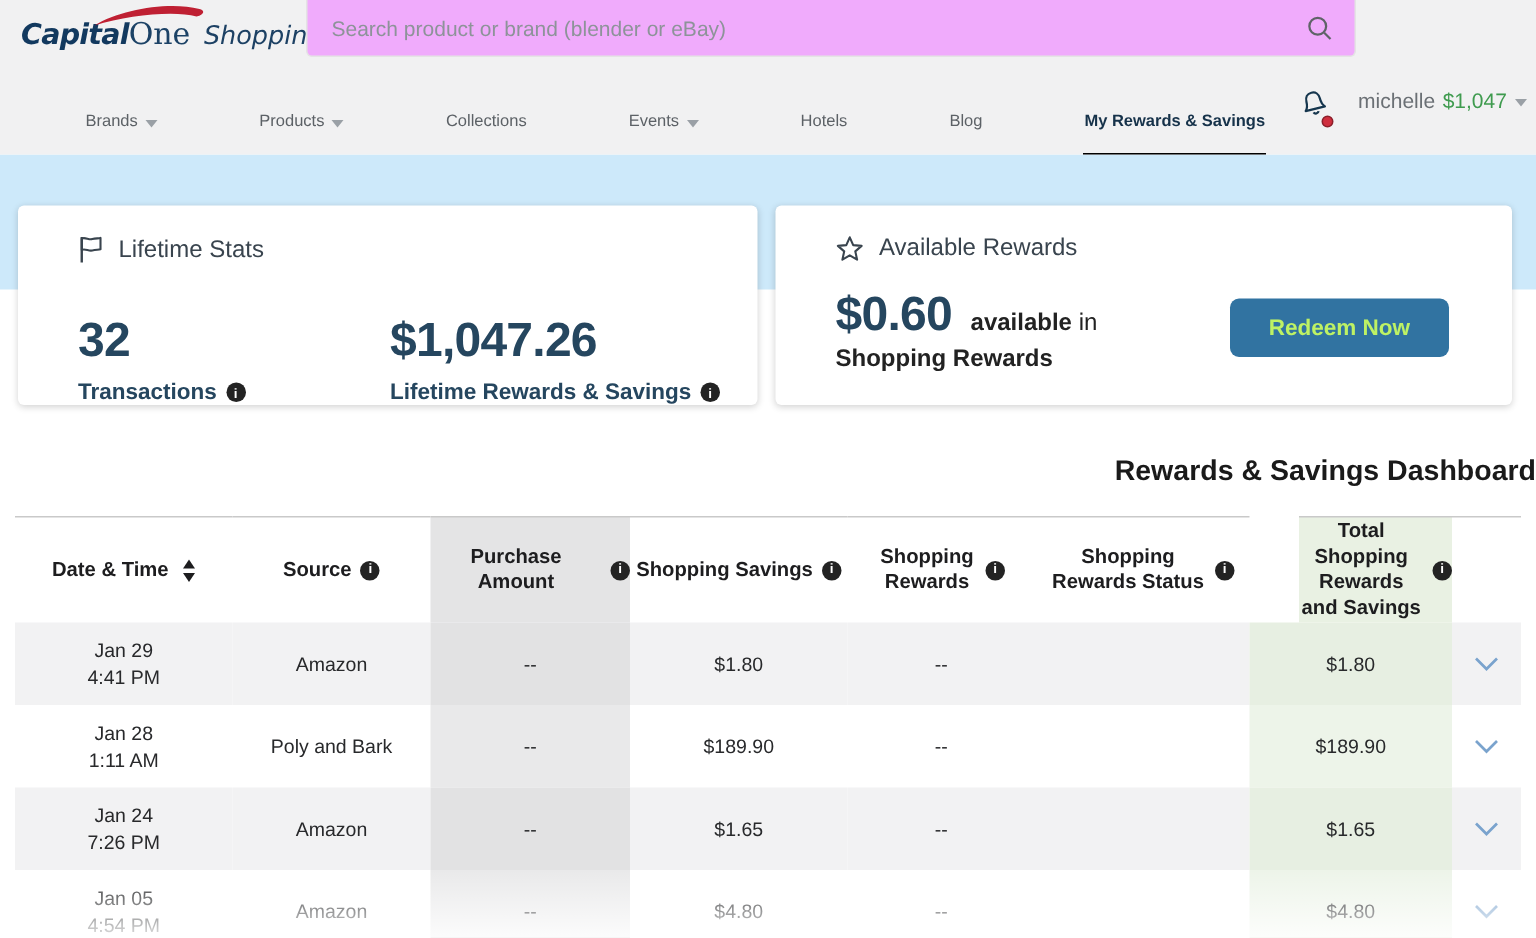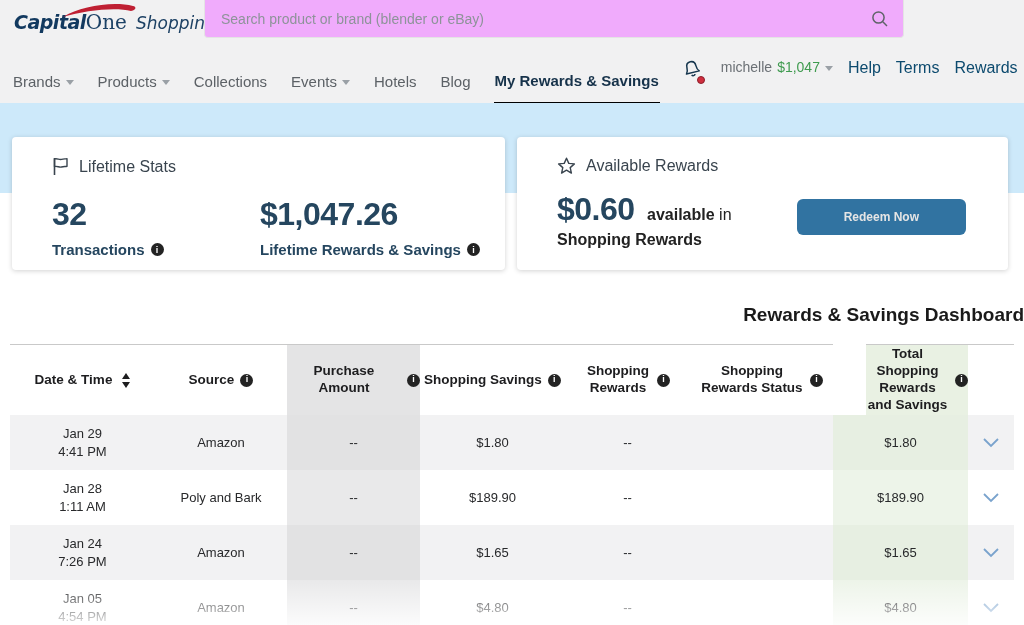--- a/index.html
+++ b/index.html
@@ -21,52 +21,52 @@
   .searchwrap input { width:100%; height:100%; border:none; outline:none; background:transparent;
                       padding:0 44px 0 16px; font-size:14px; color:#333;
                       font-family:"Liberation Sans", sans-serif; }
   .searchwrap input::placeholder { color:#8d9399; }
   .mag { position:absolute; right:14px; top:10px; cursor:pointer; }
 
   
   .navrow { position:absolute; left:0; right:0; bottom:0; height:44px;
             display:flex; align-items:stretch; padding:0 12px; }
   .navitem { display:flex; align-items:center; gap:5px; padding:0 1px; margin-right:22px;
-             font-size:15px; color:#5c6166; cursor:pointer; white-space:nowrap; }
+             font-size:11px; color:#5c6166; cursor:pointer; white-space:nowrap;margin-left:44px; }
   .navitem.active { color:#16324a; font-weight:bold; border-bottom:1px solid #000000; }
   .caret { width:0; height:0; border-left:4px solid transparent; border-right:4px solid transparent;
            border-top:5px solid #9aa0a6; margin-top:2px; }
   .navright { margin-left:auto; display:flex; align-items:flex-start; gap:15px; }
   .bell { position:relative; cursor:pointer; margin-right:4px; }
   .bell .dot { position:absolute; right:-3px; bottom:-1px; width:8px; height:8px;
                border-radius:50%; background:#cf2e3e; border:1.5px solid #8c1f2b; }
   .usermenu { display:flex; align-items:center; gap:5px; cursor:pointer; font-size:14px; }
   .username { color:#6b7075; }
   .userbal { color:#3f9b4f; }
   .navlink { font-size:16px; color:#0c4a6e; cursor:pointer; }
 
   
   .band { height:90px; background:#cde9fa; }
   .cards { display:flex; gap:12px; padding:0 16px 0 12px; margin-top:-56px;align-items:center; }
   .card { background:#fff; border-radius:4px; box-shadow:0 1px 5px rgba(0,0,0,0.18);
           height:133px; position:relative; padding:20px 20px 0 40px; }
   .card.lifetime { width:493px; }
   .card.available { width:491px; }
   .cardhead { display:flex; align-items:center; gap:10px; font-size:16px; color:#39444e; }
-  .statrow { display:flex; margin-top:20px; }
+  .statrow { display:flex; margin-top:32px; }
   .stat { min-width:208px; }
   .bignum { font-size:32px; font-weight:bold; color:#25465f; letter-spacing:-0.5px; }
   .statlabel { margin-top:8px; font-size:15px; font-weight:bold; color:#25465f;
                display:flex; align-items:center; gap:6px; }
   .availline { margin-top:16px; font-size:16px; color:#222; }
   .availline .bignum { margin-right:8px; }
   .availline .b { font-weight:bold; }
   .availsub { font-size:16px; font-weight:bold; color:#222; margin-top:3px; }
-  .redeem { position:absolute; right:42px; top:62px; background:#3173a1; color:#e5e5e5;
-            border:none; border-radius:6px; padding:11px 47px; font-size:12px; font-weight:bold;
+  .redeem { position:absolute; right:42px; top:62px; background:#3173a1; color:#bef264;
+            border:none; border-radius:6px; padding:11px 26px; font-size:15px; font-weight:bold;
             cursor:pointer; font-family:"Liberation Sans", sans-serif; }
 
   .infoicon { display:inline-flex; width:13px; height:13px; border-radius:50%; background:#232323;
               color:#fff; font-size:9px; font-weight:bold; align-items:center; justify-content:center;
               cursor:pointer; flex:none; font-style:normal; }
 
   
   .dashtitle { margin:34px 0 18px 20px; font-size:19px; font-weight:bold; color:#1a1a1a;text-align:right; }
   .grid { margin:0 10px; width:1004px; display:grid;
           grid-template-columns:145px 132px 133px 145px 125px 143px 135px 46px; }

